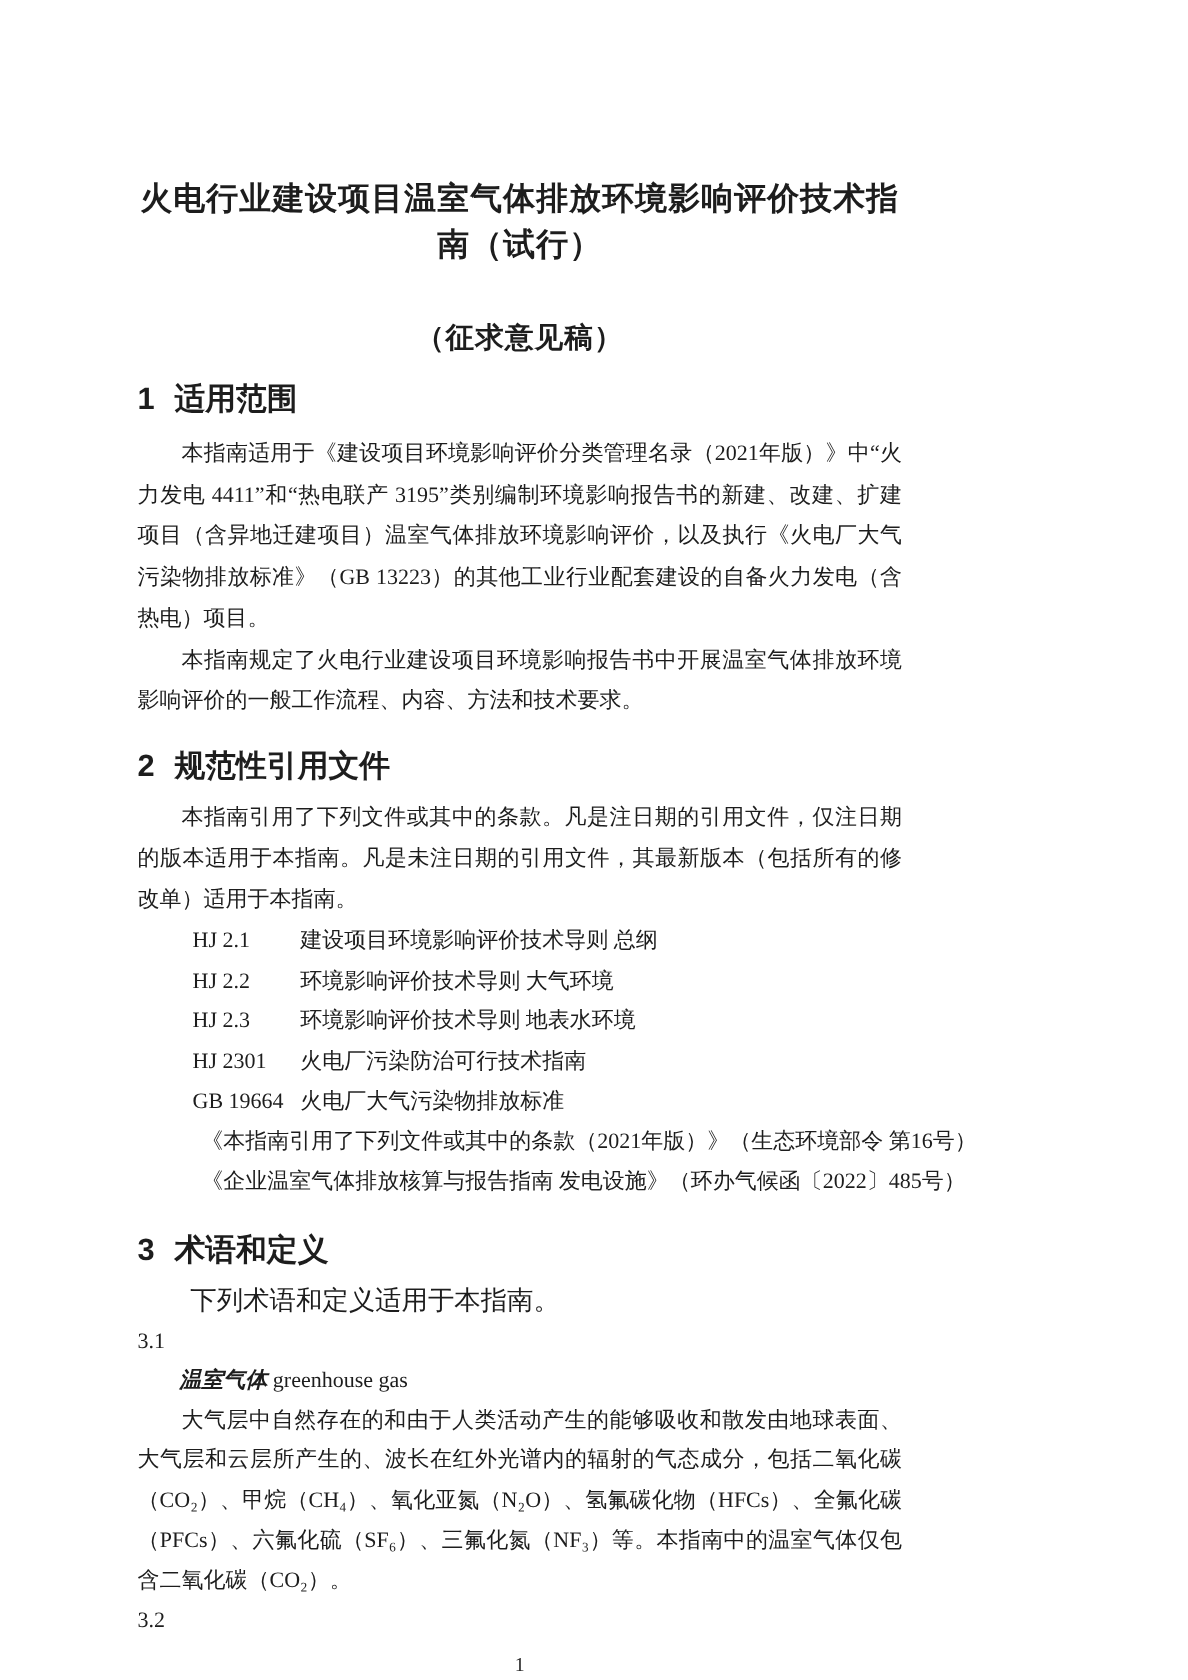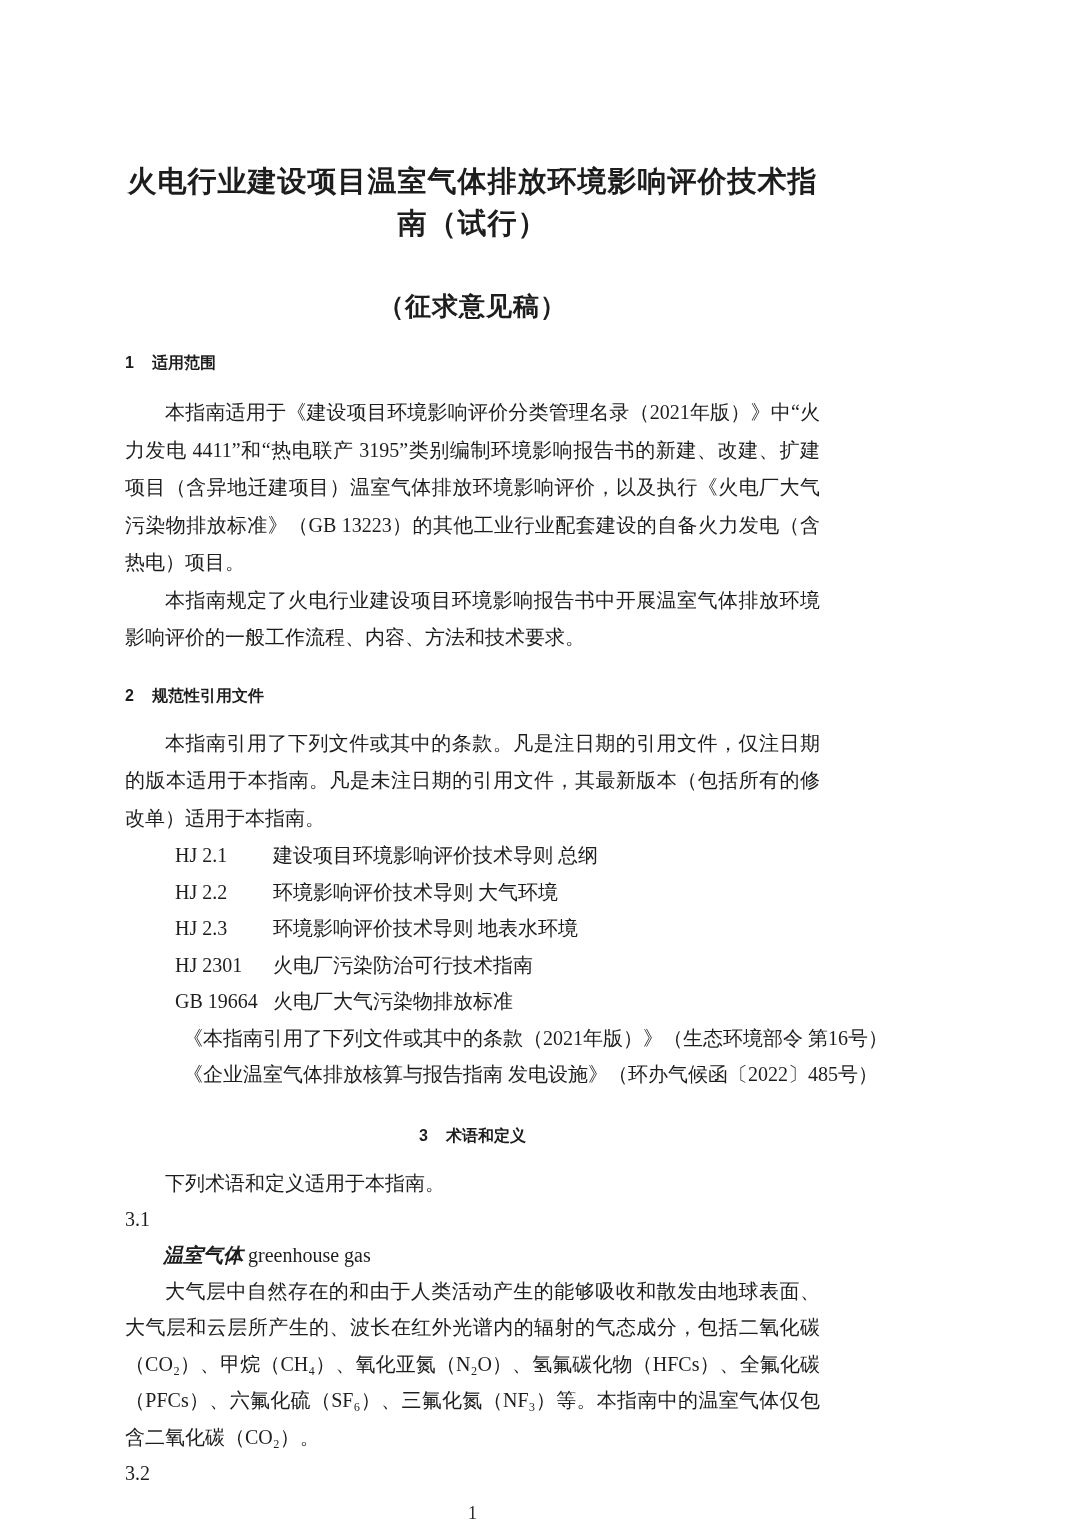--- a/index.html
+++ b/index.html
@@ -29,27 +29,27 @@
     font-weight: bold;
     font-size: 26px;
     line-height: 36px;
     margin-top: 44px;
     text-align: center;
     letter-spacing: 1px;
   }
   .sec-heading {
     font-family: "Liberation Sans", "DejaVu Sans", sans-serif;
     font-weight: bold;
-    font-size: 16px;
+    font-size: 28px;
     line-height: 30px;
   }
   .sec-heading .sec-num { display: inline-block; margin-right: 18px; font-family: "Liberation Sans", "DejaVu Sans", sans-serif; }
   .h-s1 { margin-top: 24px; }
   .h-s2 { margin-top: 24px; }
-  .h-s3 { margin-top: 28px; text-align: center; }
+  .h-s3 { margin-top: 28px; }
   .para {
     font-size: 20px;
     line-height: 37.5px;
     text-align: justify;
     text-justify: inter-ideograph;
     text-indent: 2em;
   }
   .p-first { margin-top: 16px; }
   .p-intro2 { margin-top: 14px; line-height: 37.5px; }
   .ref-list { margin-top: 0; }
@@ -59,21 +59,21 @@
     margin-left: 50px;
     white-space: nowrap;
   }
   .ref-code { display: inline-block; min-width: 98px; }
   .ref-row-book {
     font-size: 20px;
     line-height: 36.5px;
     margin-left: 58px;
     white-space: nowrap;
   }
-  .terms-intro { margin-top: 14px; font-size: 20px; line-height: 36px; text-indent: 2em; }
+  .terms-intro { margin-top: 14px; font-size: 24px; line-height: 36px; text-indent: 2em; }
   .term-num { font-size: 20px; line-height: 36px; }
   .term-line { font-size: 20px; line-height: 36px; margin-left: 38px; }
   .term-zh { font-family: "Liberation Sans", "DejaVu Sans", sans-serif; font-weight: bold; font-style: italic; }
   .term-en { font-size: 20px; }
   .term-def {
     font-size: 20px;
     line-height: 36.5px;
     text-align: justify;
     text-justify: inter-ideograph;
     text-indent: 2em;

